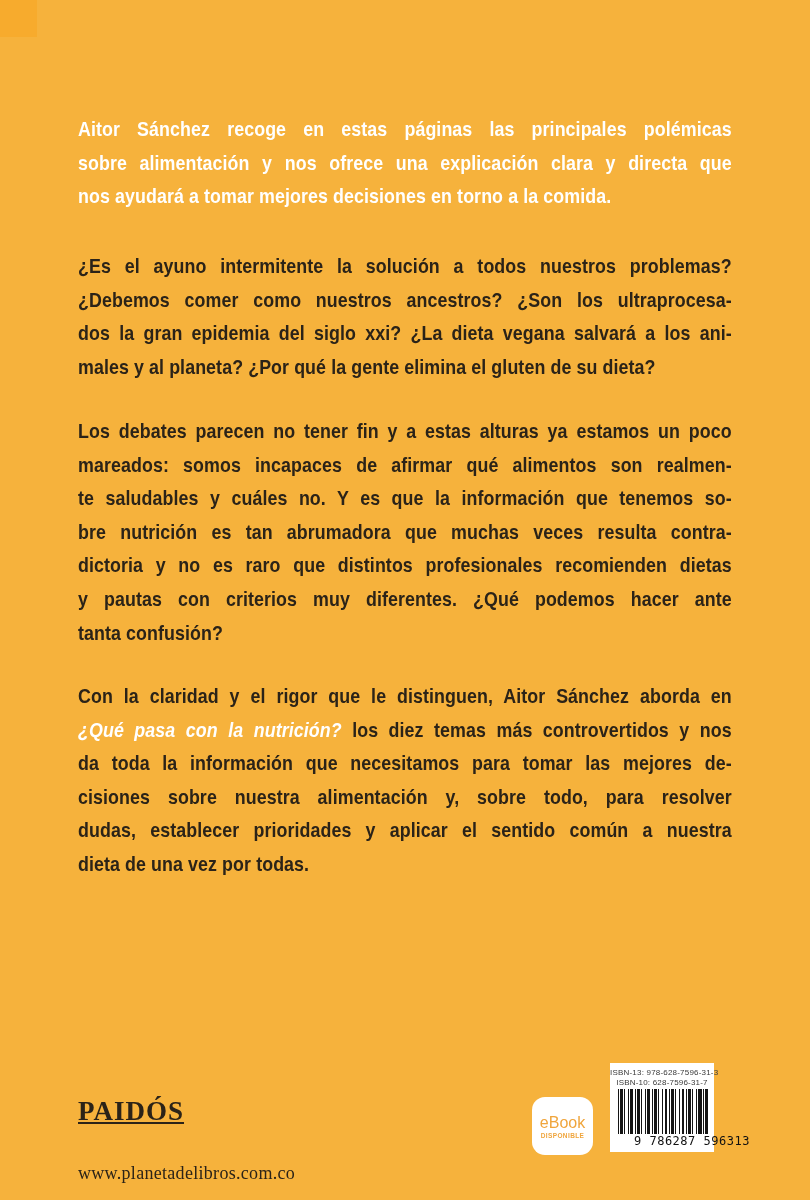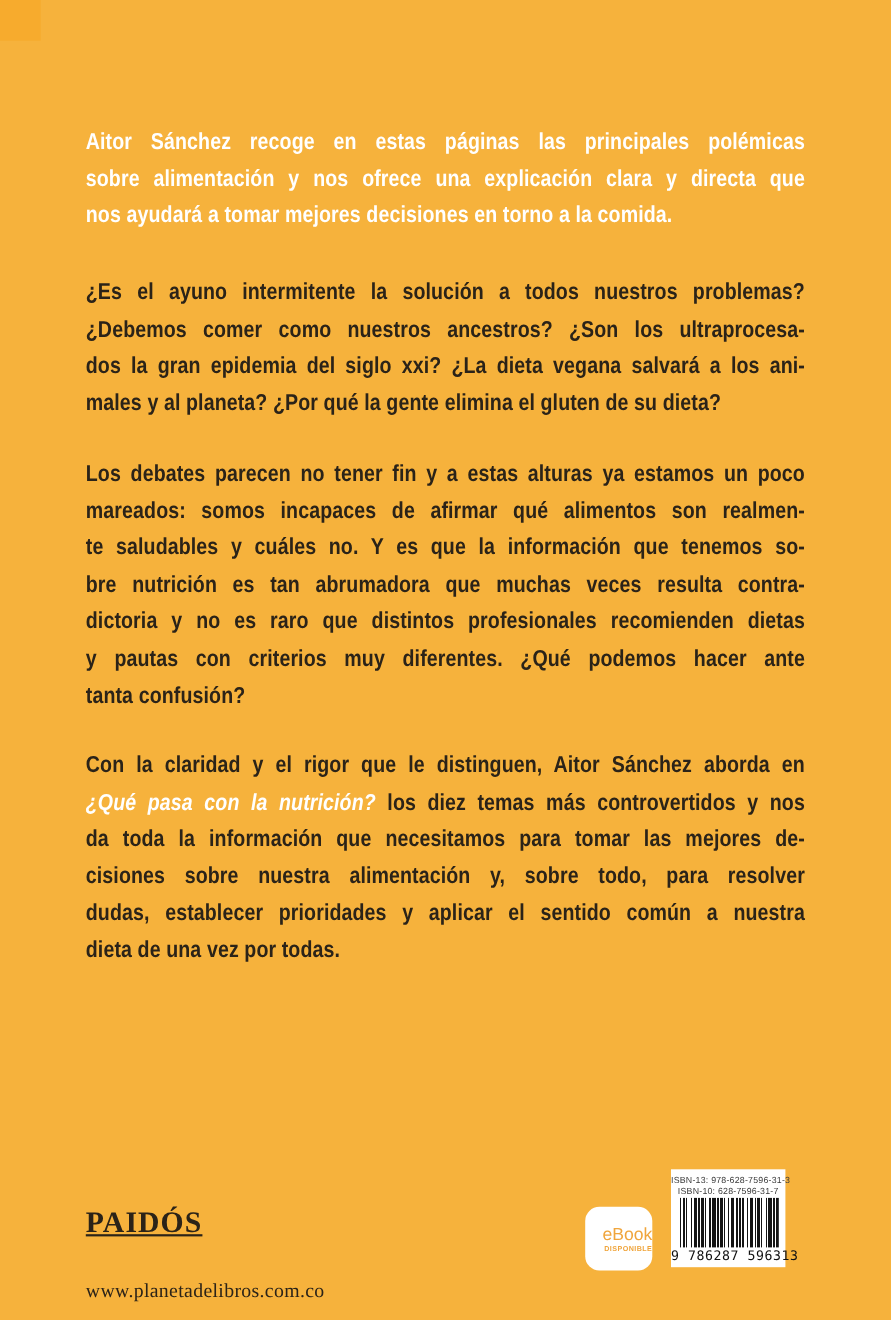--- a/index.html
+++ b/index.html
@@ -76,21 +76,21 @@
   .ebook-badge {
     position: absolute;
     left: 532px;
     top: 1097px;
     width: 61px;
     height: 58px;
     background: #FFFFFF;
     border-radius: 13px;
     display: flex;
     flex-direction: column;
-    align-items: flex-end;
+    align-items: center;
     justify-content: center;
   }
   .ebook-badge .ebook-word {
     color: #F0A53C;
     font-size: 16px;
     line-height: 17px;
   }
   .ebook-badge .ebook-sub {
     color: #F0A53C;
     font-size: 6.5px;
@@ -133,20 +133,21 @@
   }
   .barcode-number {
     font-family: "DejaVu Sans Mono", monospace;
     font-size: 12px;
     line-height: 15px;
     letter-spacing: 0.5px;
     text-align: center;
     color: #111111;
     margin-top: 0px;
     white-space: nowrap;
+    padding-left: 24px;
   }
 </style>
 </head>
 <body>
 
 <div class="corner-accent"></div>
 
 <div class="para white" style="top:112px;">
   <div class="ln">Aitor Sánchez recoge en estas páginas las principales polémicas</div>
   <div class="ln">sobre alimentación y nos ofrece una explicación clara y directa que</div>

